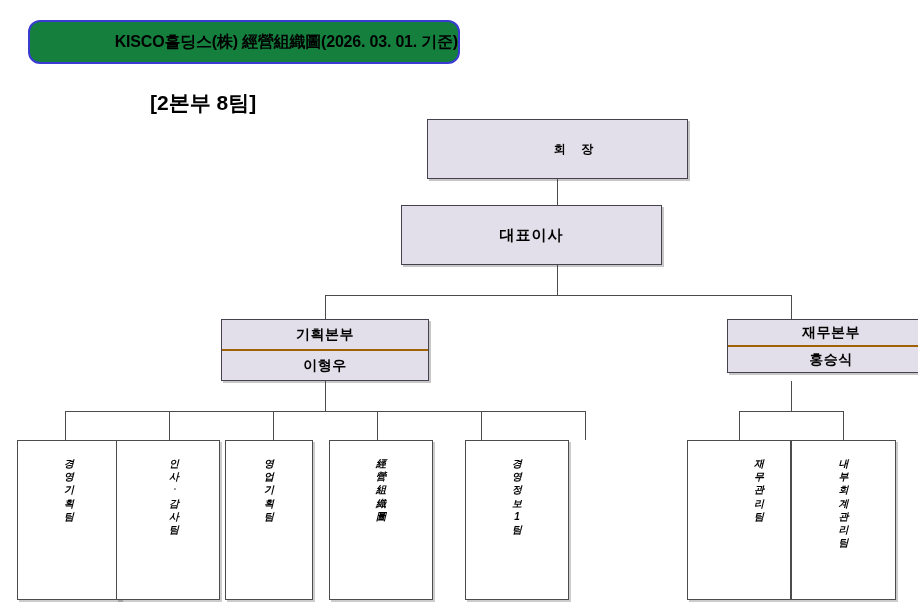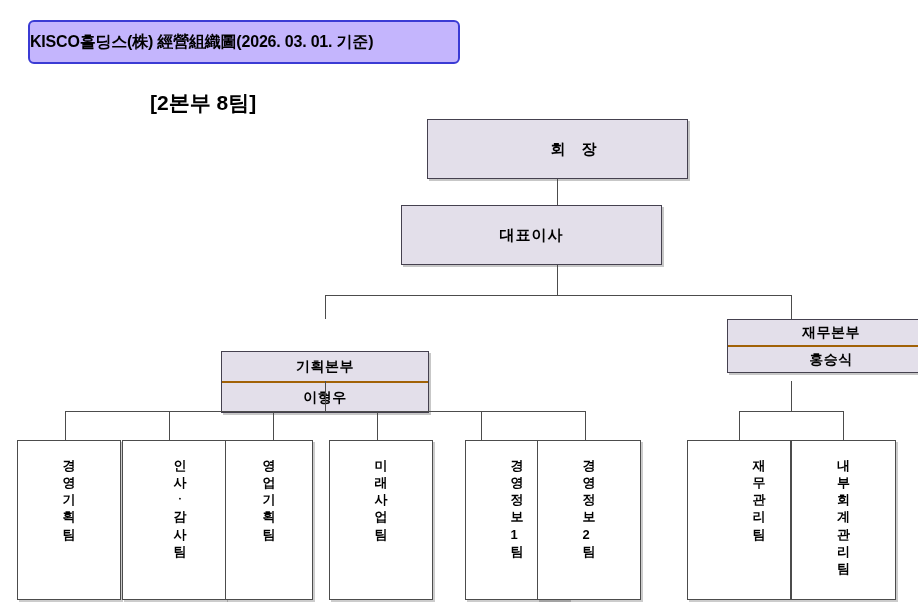--- a/index.html
+++ b/index.html
@@ -21,25 +21,25 @@
   }
 
   
   .title-box {
     position: absolute;
     left: 28px;
     top: 20px;
     width: 432px;
     height: 44px;
     border: 2px solid #3b3bd4;
-    border-radius: 6px;
-    background: #c4b5fd;
+    border-radius: 12px;
+    background: #15803d;
     display: flex;
     align-items: center;
-    justify-content: flex-start;
+    justify-content: flex-end;
     box-sizing: border-box;
   }
   .title-text {
     font-size: 16px;
     font-weight: bold;
     letter-spacing: -0.2px;
     white-space: nowrap;
   }
   .subtitle {
     position: absolute;
@@ -69,48 +69,50 @@
     justify-content: center;
     font-size: 14px;
     font-weight: bold;
     letter-spacing: 0.5px;
   }
   .node .row + .row {
     border-top: 2px solid #a16207;
   }
 
   #node-chairman { left: 427px; top: 119px; width: 261px; height: 60px; }
-  #node-chairman .row { font-size: 15px; letter-spacing: 6px; text-indent: 6px; margin-left: 32px; }
+  #node-chairman .row { font-size: 12px; letter-spacing: 6px; text-indent: 6px; margin-left: 32px; }
   #node-ceo      { left: 401px; top: 205px; width: 261px; height: 60px; }
   #node-ceo .row { font-size: 15px; letter-spacing: 1px; }
 
-  #node-div-0 { left: 221px; top: 319px; width: 208px; height: 62px; margin-top: 32px; }
+  #node-div-0 { left: 221px; top: 319px; width: 208px; height: 62px; }
   #node-div-1 { left: 727px; top: 319px; width: 208px; height: 54px; }
 
   
   .team {
     position: absolute;
     box-sizing: border-box;
     border: 1px solid #4c4c4c;
     background: #ffffff;
     box-shadow: 2px 2px 0 rgba(0,0,0,0.20);
     top: 440px;
     height: 160px;
     display: flex;
     align-items: flex-start;
     justify-content: center;
     padding-top: 16px;
   }
   .team .vtext {
-    font-size: 13px;
+    font-size: 10px;
     font-weight: bold;
     line-height: 1.32;
+    text-align: center;
     width: 1em;
     word-break: break-all;
     white-space: normal;
+    font-style: italic;
   }
 
   
   .vline {
     position: absolute;
     width: 1px;
     background: #4c4c4c;
   }
   .hline {
     position: absolute;
@@ -166,35 +168,32 @@
   <div class="vline" style="left:585px; top:411px; height:29px;"></div>
 
   <div class="vline" style="left:791px; top:381px; height:30px;"></div>
   <div class="hline" style="left:739px; top:411px; width:105px;"></div>
   <div class="vline" style="left:739px; top:411px; height:29px;"></div>
   <div class="vline" style="left:843px; top:411px; height:29px;"></div>
 
   <div class="team" style="left:17px;  width:104px;">
     <span class="vtext">경영기획팀</span>
   </div>
-  <div class="team" style="left:122px; width:104px;padding-left:12px;">
+  <div class="team" style="left:116px; width:104px;padding-left:12px;">
     <span class="vtext">인사ㆍ감사팀</span>
   </div>
   <div class="team" style="left:225px; width:88px;">
     <span class="vtext">영업기획팀</span>
   </div>
   <div class="team" style="left:329px; width:104px;">
-    <span class="vtext">미래사업팀</span>
+    <span class="vtext">經營組織圖</span>
   </div>
   <div class="team" style="left:433px; width:104px;margin-left:32px;">
     <span class="vtext">경영정보1팀</span>
   </div>
-  <div class="team" style="left:537px; width:104px;">
-    <span class="vtext">경영정보2팀</span>
-  </div>
 
   <div class="team" style="left:687px; width:104px;padding-left:40px;">
     <span class="vtext">재무관리팀</span>
   </div>
   <div class="team" style="left:791px; width:105px;">
     <span class="vtext">내부회계관리팀</span>
   </div>
 
 </div>
 

